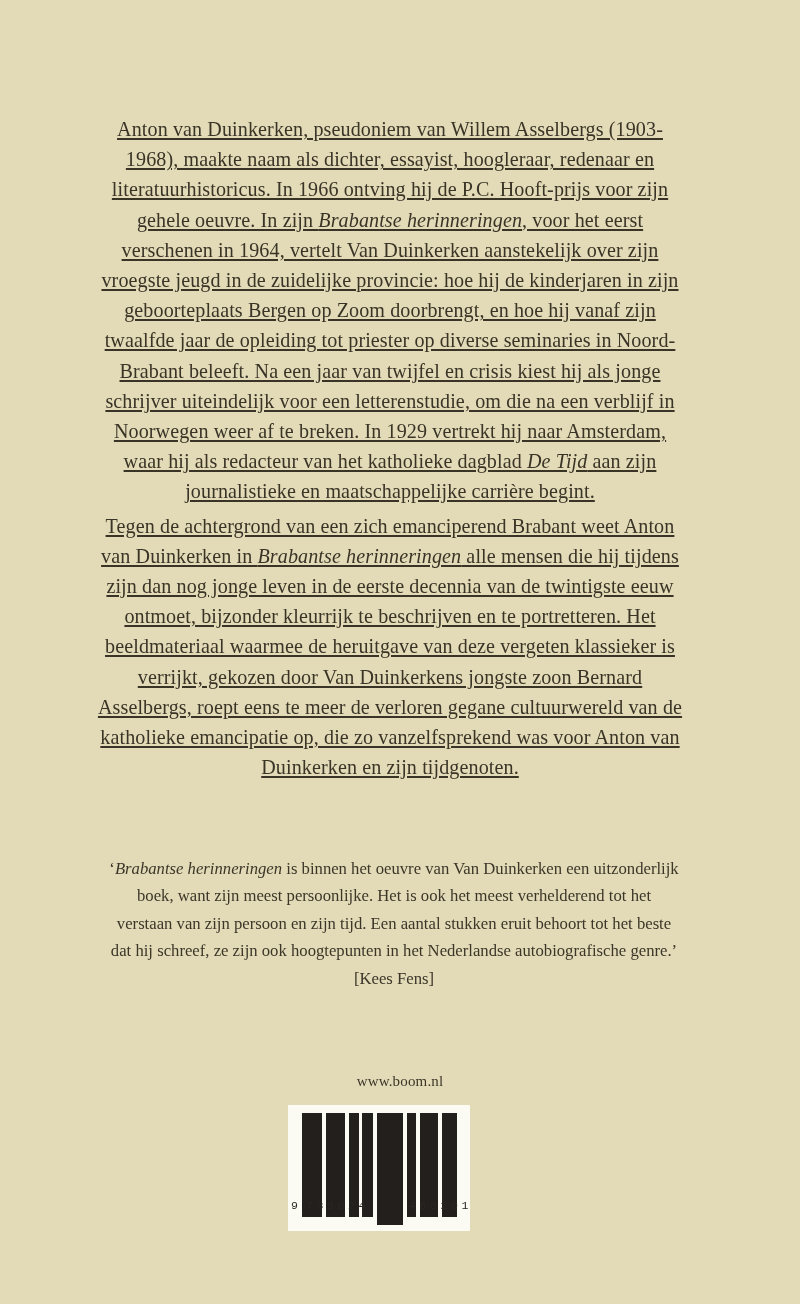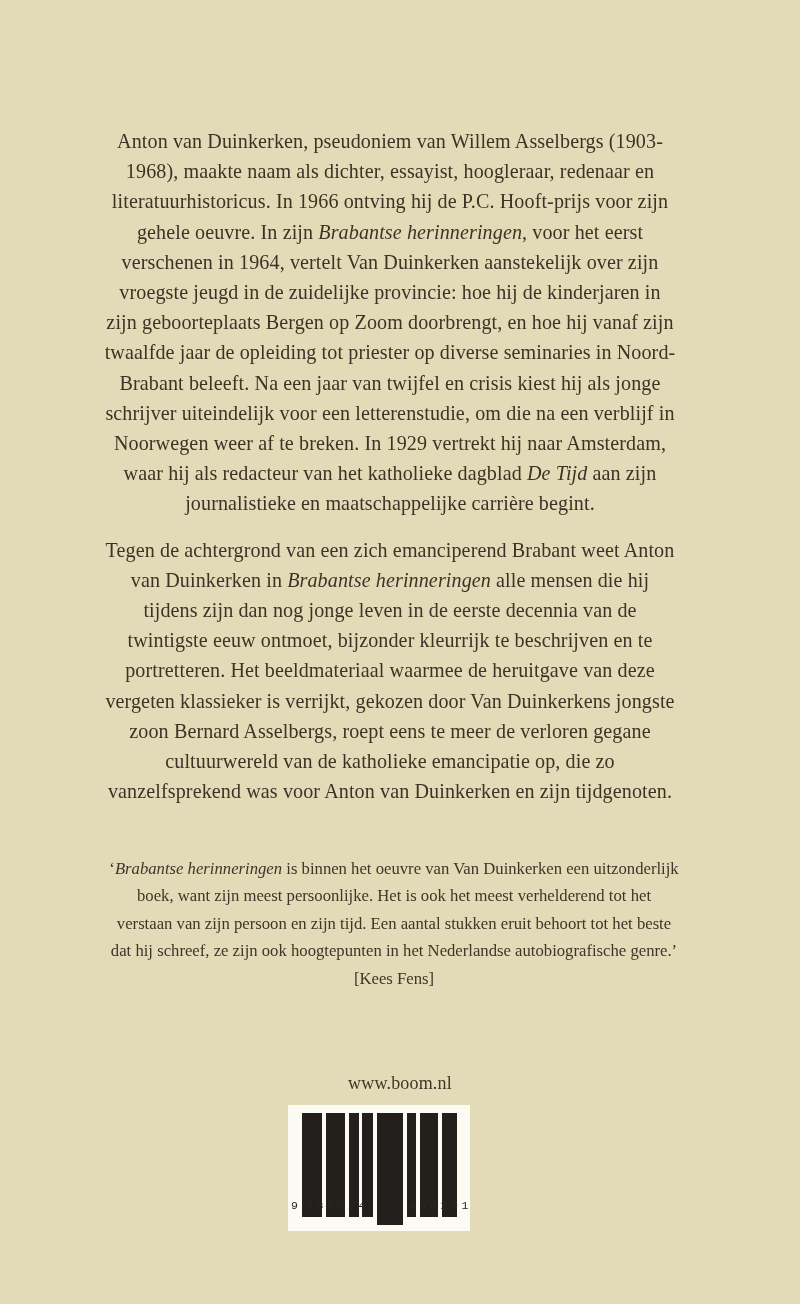--- a/index.html
+++ b/index.html
@@ -29,21 +29,22 @@
     left: 88px;
     top: 110px;
     width: 604px;
     text-align: center;
     font-size: 20.1px;
     line-height: 30.2px;
     letter-spacing: 0.005em;
     color: #3a3427;
   }
   .blurb p {
-    margin: 16px;
+    margin: 4px;
+    text-decoration: underline;
   }
   .blurb em {
     font-style: italic;
   }
 
   
   .quote {
     position: absolute;
     left: 98px;
     top: 855px;
@@ -59,21 +60,21 @@
   .quote p { margin: 0; }
   .quote em { font-style: italic; }
 
   
   .website {
     position: absolute;
     left: 0;
     right: 0;
     top: 1073px;
     text-align: center;
-    font-size: 18px;
+    font-size: 15px;
     letter-spacing: 0.01em;
     color: #3c3629;
   }
 
   
   .barcode-wrap {
     position: absolute;
     left: 288px;
     top: 1105px;
     width: 182px;

